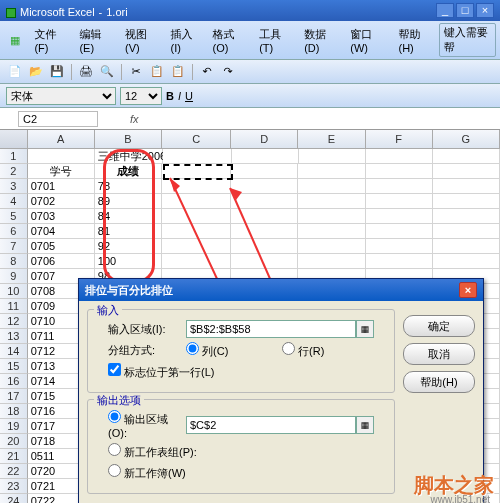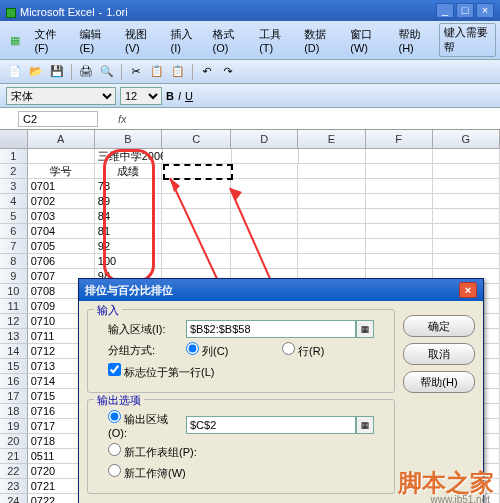--- a/index.html
+++ b/index.html
@@ -11,21 +11,21 @@
 .menubar{background:linear-gradient(#d6e5fb,#b8d3f7);padding:2px 4px;display:flex;gap:2px;align-items:center;border-bottom:1px solid #8aa}
 .menubar span{padding:2px 6px}
 .menubar .q{border:1px solid #8ab;border-radius:2px;margin-left:auto;padding:1px 4px}
 .toolbar{background:linear-gradient(#e8f0fb,#c5d9f5);padding:2px 6px;display:flex;gap:3px;align-items:center;border-bottom:1px solid #8aa;height:24px}
 .toolbar .btn{width:18px;height:18px;border:1px solid transparent;display:flex;align-items:center;justify-content:center}
 .toolbar .sep{width:1px;height:16px;background:#aaa;margin:0 2px}
 .fontbar{background:linear-gradient(#e8f0fb,#c5d9f5);padding:2px 6px;display:flex;gap:4px;align-items:center;border-bottom:1px solid #8aa;height:24px}
 .fontbar select,.fontbar input{height:18px;border:1px solid #7a9;font-size:11px}
 .namebox{background:#fff;padding:2px;display:flex;align-items:center;border-bottom:1px solid #999;height:22px}
 .namebox .nb{width:80px;border:1px solid #bbb;padding:1px 4px;margin-left:16px}
-.namebox .fx{margin-left:20px;font-style:italic;color:#555}
+.namebox .fx{margin-left:32px;font-style:italic;color:#555}
 .grid{background:#fff;position:relative}
 .ghead{display:flex;background:linear-gradient(#f5f7fb,#dde5f0);border-bottom:1px solid #aaa}
 .ghead .corner{width:28px;height:18px;border-right:1px solid #aaa;background:linear-gradient(#e5e9f0,#d0d7e2)}
 .ghead .col{width:68px;height:18px;border-right:1px solid #aaa;text-align:center;line-height:18px;color:#333}
 .ghead .col.c{width:70px}
 .grow{display:flex;height:15px}
 .grow .rn{width:28px;background:linear-gradient(90deg,#f5f7fb,#dde5f0);border-right:1px solid #aaa;border-bottom:1px solid #ccc;text-align:center;line-height:15px;color:#333}
 .grow .cell{width:68px;border-right:1px solid #d4d4d4;border-bottom:1px solid #d4d4d4;padding:0 3px;line-height:15px;background:#fff}
 .grow .cell.c{width:70px}
 .grow .cell.num{}
@@ -40,21 +40,21 @@
 .dlg-left{flex:1}
 .dlg-right{width:72px;display:flex;flex-direction:column;gap:6px;padding-top:6px}
 .dlg-right button{height:22px;border:1px solid #888;background:linear-gradient(#fff,#ddd);border-radius:10px}
 .group{border:1px solid #bbb;border-radius:3px;padding:6px 8px 8px;margin-bottom:6px;position:relative}
 .group .gt{position:absolute;top:-7px;left:6px;background:#ece9d8;padding:0 3px;color:#00a}
 .frow{display:flex;align-items:center;margin:4px 12px;}
 .frow label{width:78px}
 .frow input[type=text]{flex:1;border:1px solid #7a9;height:18px;padding:0 3px;background:#fff}
 .frow .picker{width:18px;height:18px;border:1px solid #7a9;background:#f0f0f0;display:flex;align-items:center;justify-content:center;font-size:9px}
 .radio-row{display:flex;gap:18px;margin-left:82px}
-.watermark{position:absolute;right:6px;bottom:4px;color:#e07030;font-weight:bold;font-size:24px;text-shadow:1px 1px #fff;font-family:"KaiTi",serif}
+.watermark{position:absolute;right:6px;bottom:4px;color:#e07030;font-weight:bold;font-size:20px;text-shadow:1px 1px #fff;font-family:"KaiTi",serif}
 .url{position:absolute;right:10px;bottom:-2px;color:#888;font-size:10px}
 </style>
 </head>
 <body>
 
 <div class="titlebar">
   <span class="x"></span>
   <span>Microsoft Excel</span>
   <span>-</span>
   <span>1.ori</span>
@@ -125,21 +125,21 @@
       <div class="cell title">三维中学2006年第一学期期中考试化学成绩统计表</div>
       <div class="cell c"></div>
       <div class="cell"></div>
       <div class="cell"></div>
       <div class="cell"></div>
       <div class="cell"></div>
     </div>
     <div class="grow">
       <div class="rn">2</div>
       <div class="cell" style="text-align: center;">学号</div>
-      <div class="cell" style="text-align: center;">成绩</div>
+      <div class="cell" style="text-align: center; font-weight: bold;">成绩</div>
       <div class="cell c"></div>
       <div class="cell"></div>
       <div class="cell"></div>
       <div class="cell"></div>
       <div class="cell"></div>
     </div>
     <div class="grow">
       <div class="rn">3</div>
       <div class="cell">0701</div>
       <div class="cell num">78</div>

